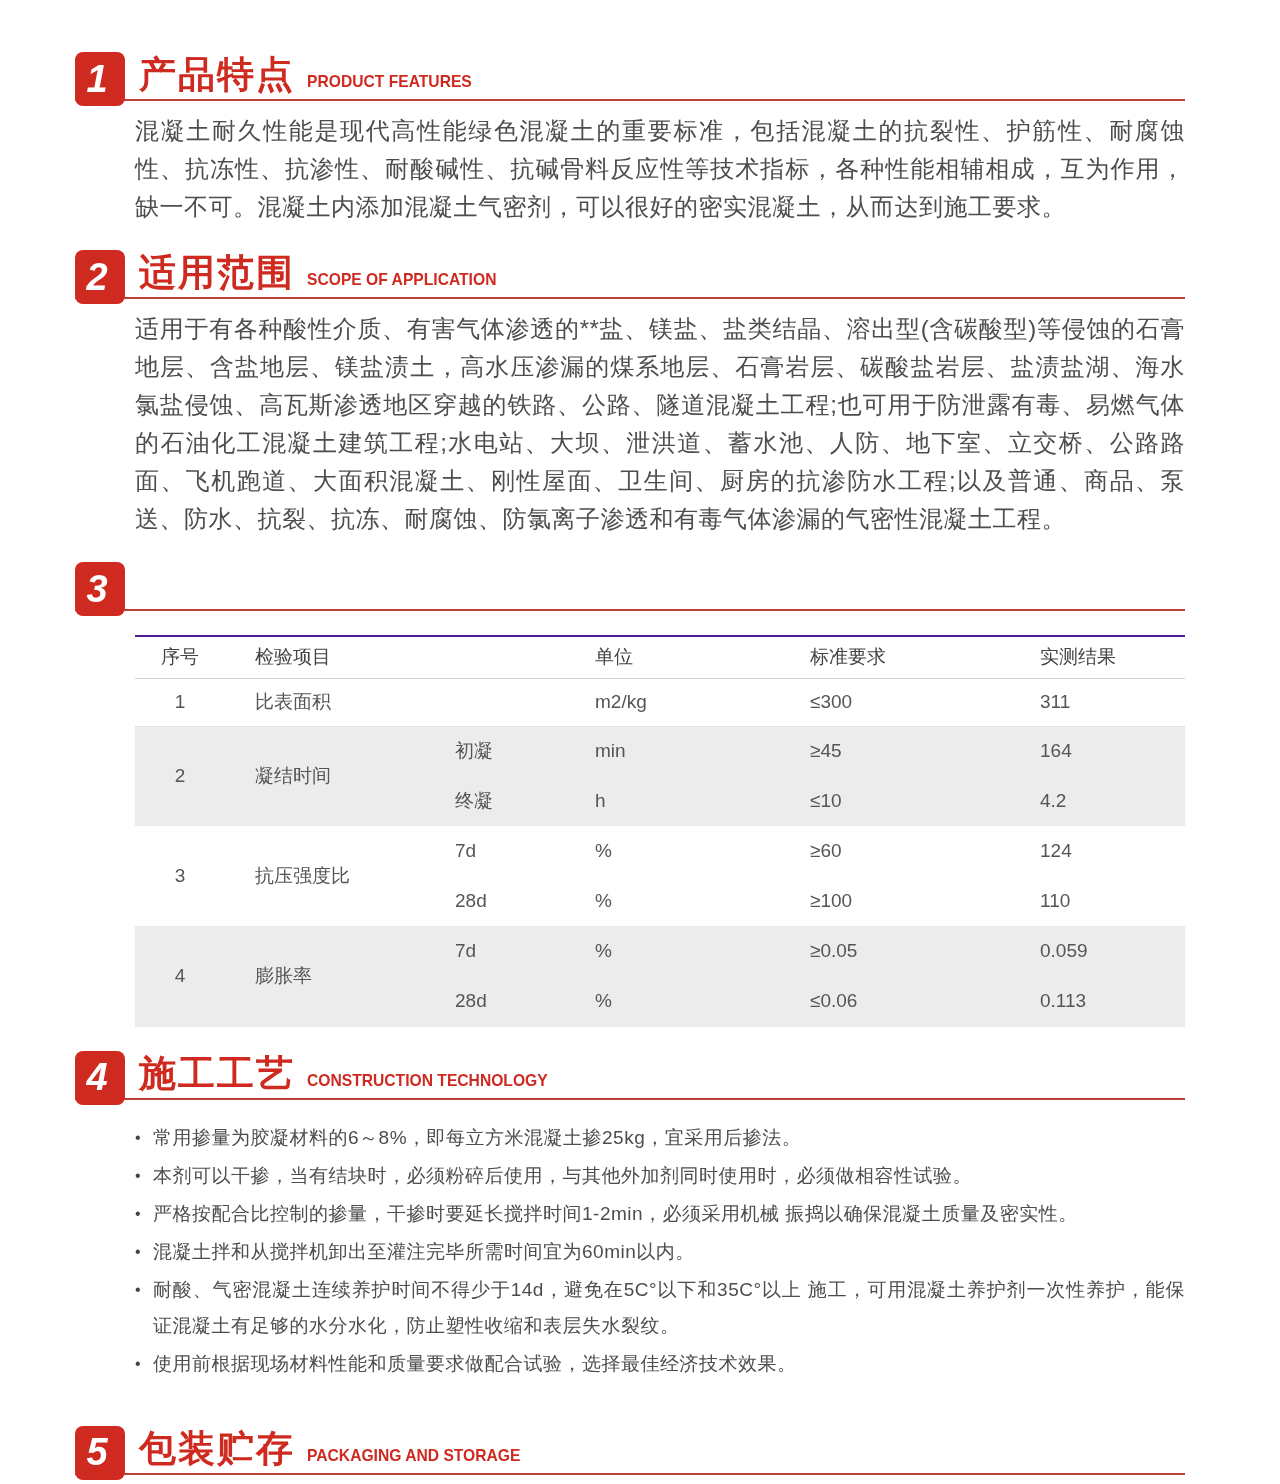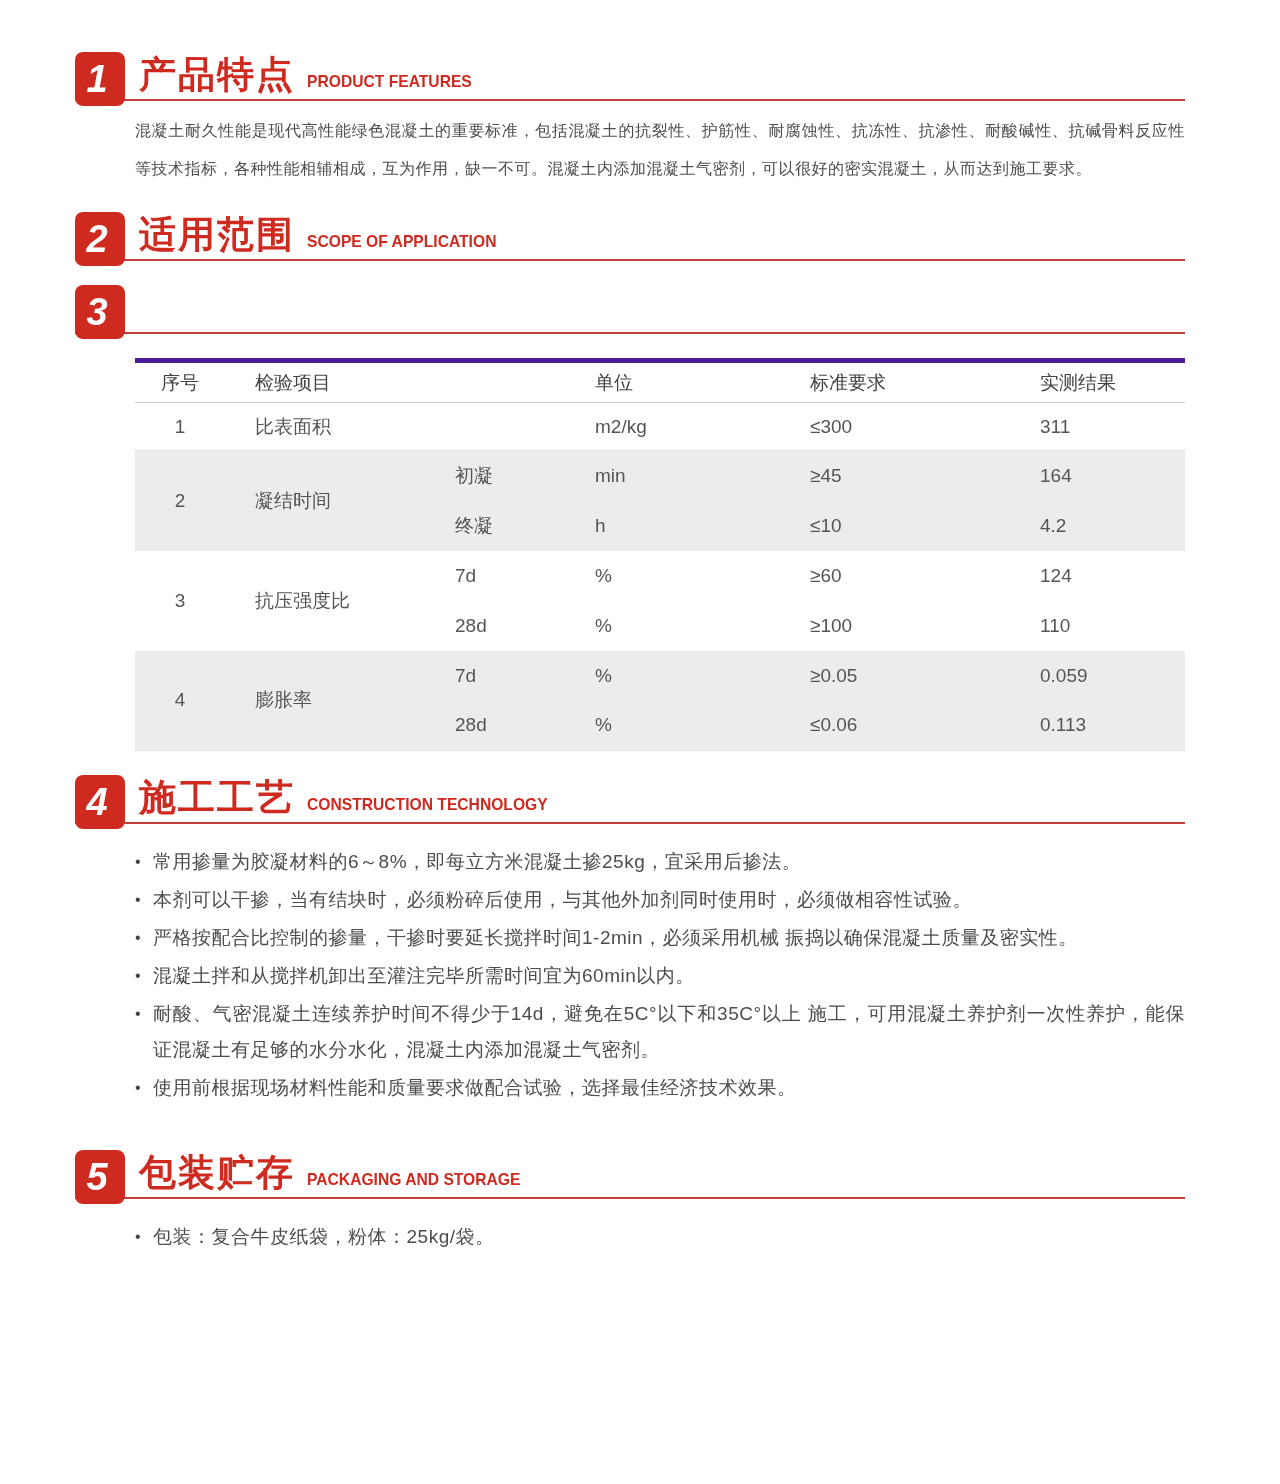--- a/index.html
+++ b/index.html
@@ -32,39 +32,39 @@
   .title-en {
     color:#cf2a20; font-size:17px; font-weight:bold; letter-spacing:0px;
     margin-left:12px; line-height:1; padding-bottom:3px;
     transform:scaleX(0.92); transform-origin:left bottom;
     white-space:nowrap;
   }
 
   
   .sec-body {
     margin:11px 0 0 60px;
-    font-size:16px; line-height:38px; text-align:justify;
+    font-size:24px; line-height:38px; text-align:justify;
     color:#4d4d4d; letter-spacing:0.5px;
   } 
 
   .sec { margin-top:0; }
   .sec + .sec { margin-top:24px; }
   .sec-5 { margin-top:44px !important; }
 
   
   table.perf {
     margin:24px 0 0 60px;
     width:1050px; border-collapse:collapse;
     font-size:19px; color:#555555;
   }
   table.perf th, table.perf td {
     font-weight:normal; text-align:left; vertical-align:middle;
     padding:0;
   }
-  table.perf thead tr { height:42px; border-top:5px solid #4c1d95; border-bottom:1px solid #cfcfcf; }
+  table.perf thead tr { height:42px; border-top:2px solid #4c1d95; border-bottom:1px solid #cfcfcf; }
   table.perf .c-no   { width:90px;  text-align:center; }
   table.perf .c-item { width:220px; padding-left:30px; }
   table.perf .c-sub  { width:130px; padding-left:10px; }
   table.perf .c-unit { width:215px; padding-left:20px; }
   table.perf .c-req  { width:235px; padding-left:20px; }
   table.perf .c-res  { padding-left:15px; }
   table.perf thead th { color:#444444; }
   tr.r-plain { height:48px; background:#ffffff; border-bottom:1px solid #e3e3e3; }
   tr.r-sub   { height:50px; }
   .blk-gray  { background:#ececec; }
@@ -101,20 +101,21 @@
   </div>
 
   <div class="sec">
     <div class="sec-header">
       <div class="badge">2</div>
       <div class="titles">
         <span class="title-zh">适用范围</span>
         <span class="title-en">SCOPE OF APPLICATION</span>
       </div>
     </div>
+    <p class="sec-body">适用于有各种酸性介质、有害气体渗透的**盐、镁盐、盐类结晶、溶出型(含碳酸型)等侵蚀的石膏地层、含盐地层、镁盐渍土，高水压渗漏的煤系地层、石膏岩层、碳酸盐岩层、盐渍盐湖、海水氯盐侵蚀、高瓦斯渗透地区穿越的铁路、公路、隧道混凝土工程;也可用于防泄露有毒、易燃气体的石油化工混凝土建筑工程;水电站、大坝、泄洪道、蓄水池、人防、地下室、立交桥、公路路面、飞机跑道、大面积混凝土、刚性屋面、卫生间、厨房的抗渗防水工程;以及普通、商品、泵送、防水、抗裂、抗冻、耐腐蚀、防氯离子渗透和有毒气体渗漏的气密性混凝土工程。</p>
   </div>
 
   <div class="sec">
     <div class="sec-header">
       <div class="badge">3</div>
     </div>
 
     <table class="perf">
       <thead>
         <tr>
@@ -188,21 +189,21 @@
       <div class="titles">
         <span class="title-zh">施工工艺</span>
         <span class="title-en">CONSTRUCTION TECHNOLOGY</span>
       </div>
     </div>
     <ul class="bullets">
       <li>常用掺量为胶凝材料的6～8%，即每立方米混凝土掺25kg，宜采用后掺法。</li>
       <li>本剂可以干掺，当有结块时，必须粉碎后使用，与其他外加剂同时使用时，必须做相容性试验。</li>
       <li>严格按配合比控制的掺量，干掺时要延长搅拌时间1-2min，必须采用机械 振捣以确保混凝土质量及密实性。</li>
       <li>混凝土拌和从搅拌机卸出至灌注完毕所需时间宜为60min以内。</li>
-      <li>耐酸、气密混凝土连续养护时间不得少于14d，避免在5C°以下和35C°以上 施工，可用混凝土养护剂一次性养护，能保证混凝土有足够的水分水化，混凝土内添加混凝土气密剂。</li>
+      <li>耐酸、气密混凝土连续养护时间不得少于14d，避免在5C°以下和35C°以上 施工，可用混凝土养护剂一次性养护，能保证混凝土有足够的水分水化，防止塑性收缩和表层失水裂纹。</li>
       <li>使用前根据现场材料性能和质量要求做配合试验，选择最佳经济技术效果。</li>
     </ul>
   </div>
 
   <div class="sec sec-5">
     <div class="sec-header">
       <div class="badge">5</div>
       <div class="titles">
         <span class="title-zh">包装贮存</span>
         <span class="title-en">PACKAGING AND STORAGE</span>

